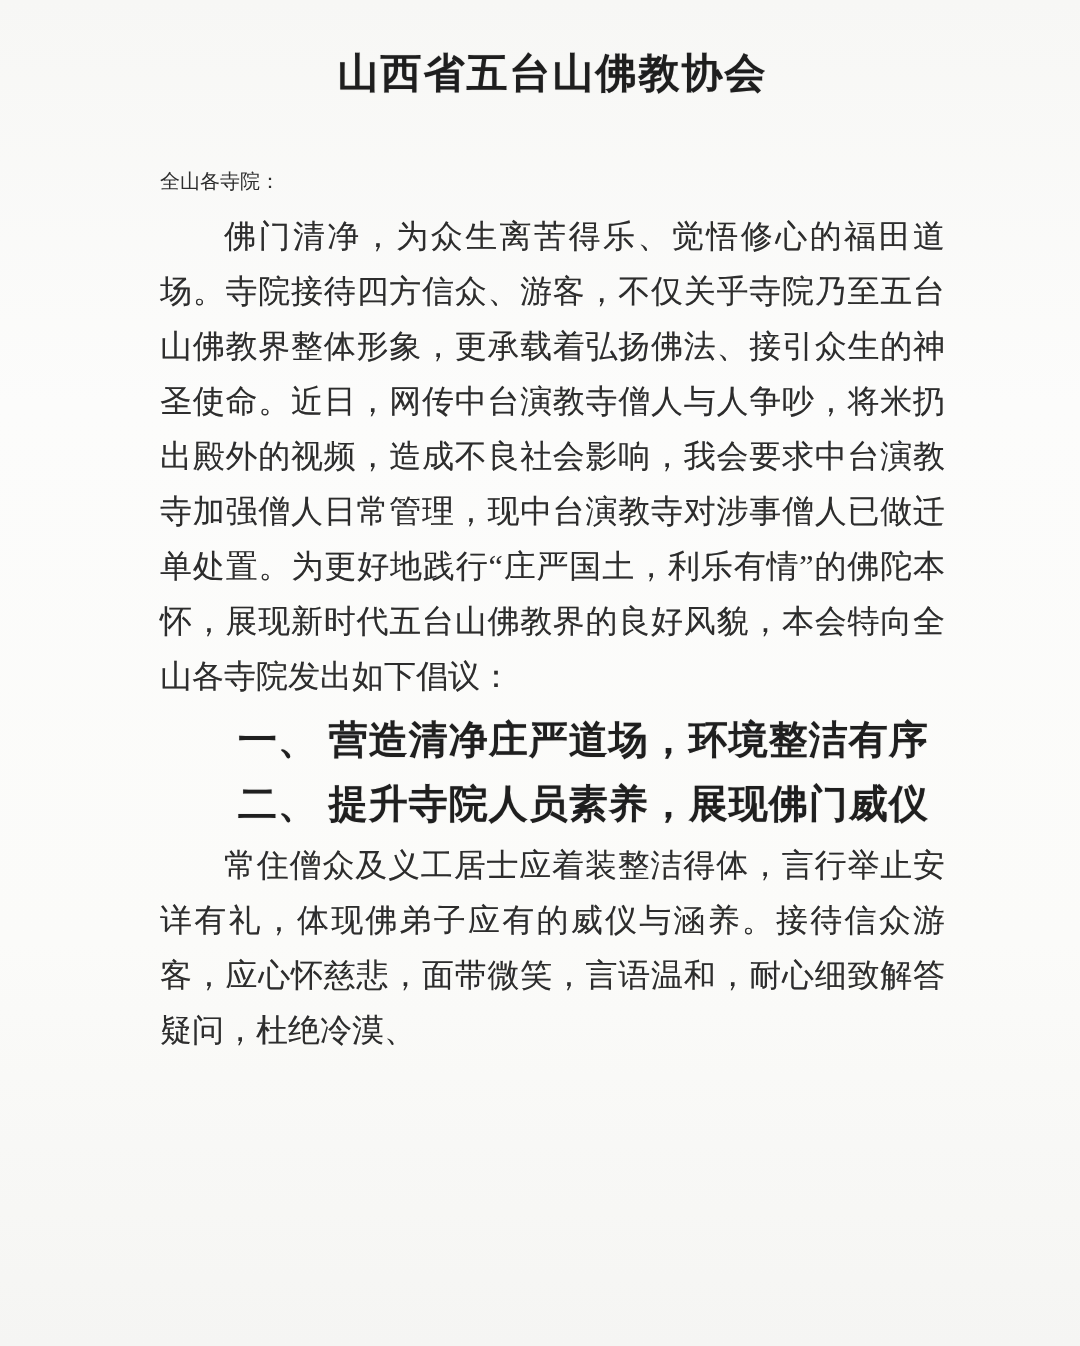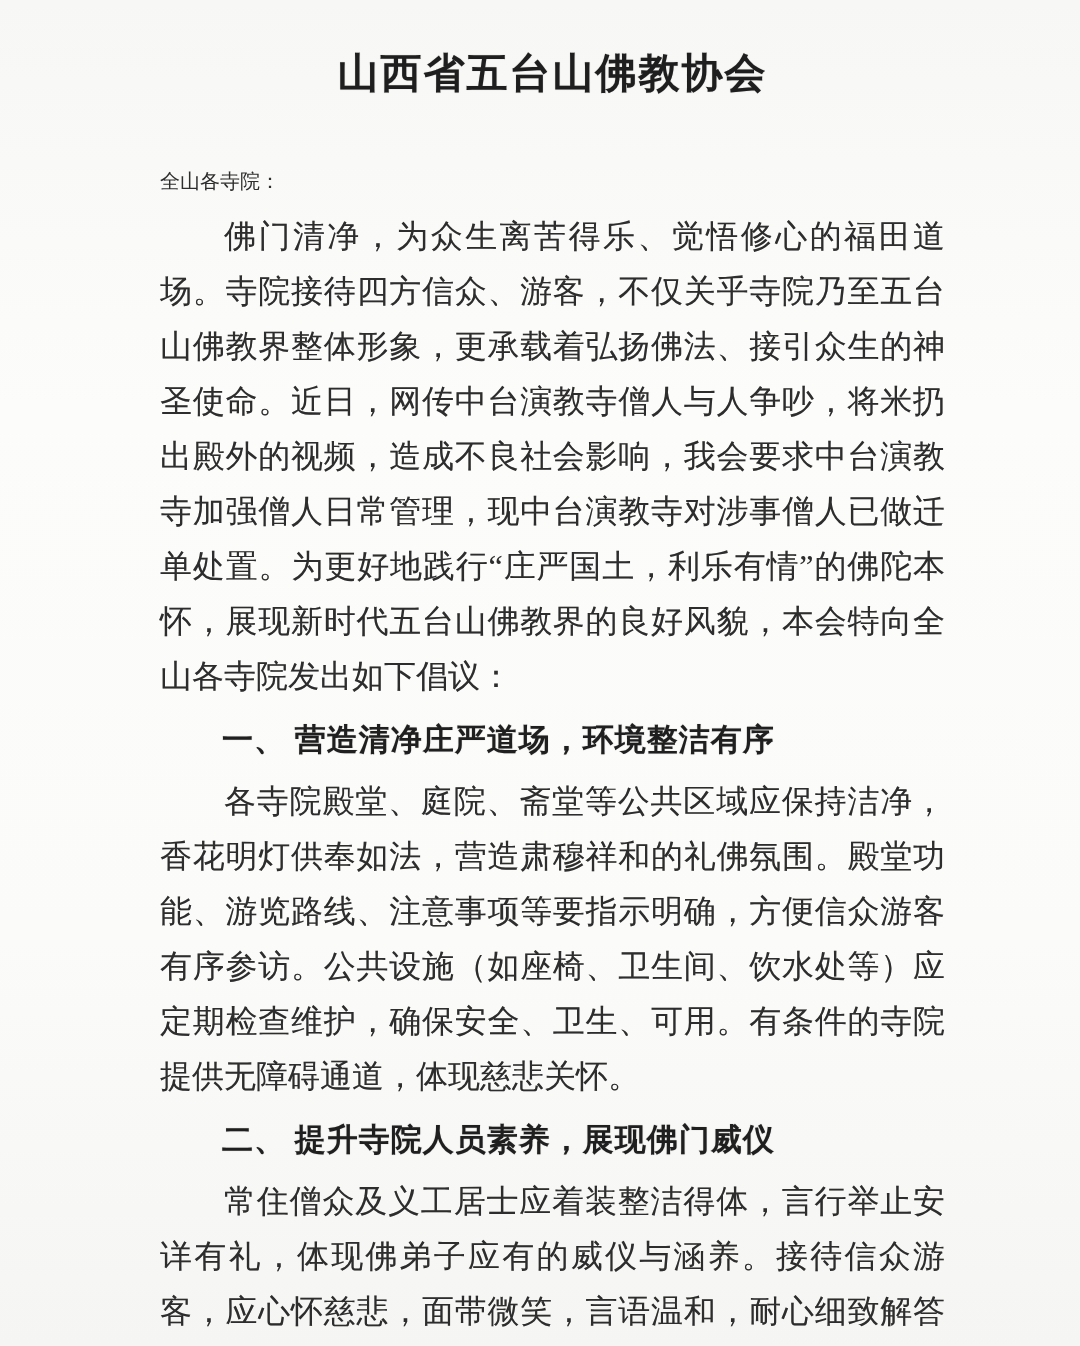--- a/index.html
+++ b/index.html
@@ -48,21 +48,21 @@
     margin: 0;
     font-size: 32px;
     line-height: 55px;
     text-align: justify;
     text-indent: 2em;
     color: #2d2d2d;
     text-shadow: 0 0 0.5px rgba(45,45,45,0.30);
   }
   .section-heading {
     margin: 8px 0 6px 0;
-    font-size: 31px;
+    font-size: 39px;
     line-height: 56px;
     font-weight: bold;
     text-indent: 2em;
     color: #1f1f1f;
     letter-spacing: 1px;
     text-shadow: 0 0 1px rgba(25,25,25,0.35);
   }
 </style>
 </head>
 <body>
@@ -73,20 +73,19 @@
     <div class="doc-title">
       <div>山西省五台山佛教协会</div>
     </div>
 
     <div class="salutation">全山各寺院：</div>
 
     <p class="para">佛门清净，为众生离苦得乐、觉悟修心的福田道场。寺院接待四方信众、游客，不仅关乎寺院乃至五台山佛教界整体形象，更承载着弘扬佛法、接引众生的神圣使命。近日，网传中台演教寺僧人与人争吵，将米扔出殿外的视频，造成不良社会影响，我会要求中台演教寺加强僧人日常管理，现中台演教寺对涉事僧人已做迁单处置。为更好地践行“庄严国土，利乐有情”的佛陀本怀，展现新时代五台山佛教界的良好风貌，本会特向全山各寺院发出如下倡议：</p>
 
     <div class="section-heading">一、 营造清净庄严道场，环境整洁有序</div>
 
-    <p class="para">各寺院殿堂、庭院、斋堂等公共区域应保持洁净，香花明灯供奉如法，营造肃穆祥和的礼佛氛围。殿堂功能、游览路线、注意事项等要指示明确，方便信众游客有序参访。公共设施（如座椅、卫生间、饮水处等）应定期检查维护，确保安全、卫生、可用。有条件的寺院提供无障碍通道，体现慈悲关怀。</p>
 
     <div class="section-heading">二、 提升寺院人员素养，展现佛门威仪</div>
 
     <p class="para">常住僧众及义工居士应着装整洁得体，言行举止安详有礼，体现佛弟子应有的威仪与涵养。接待信众游客，应心怀慈悲，面带微笑，言语温和，耐心细致解答疑问，杜绝冷漠、</p>
 
   </div>
 </div>
 
 </body></html>

